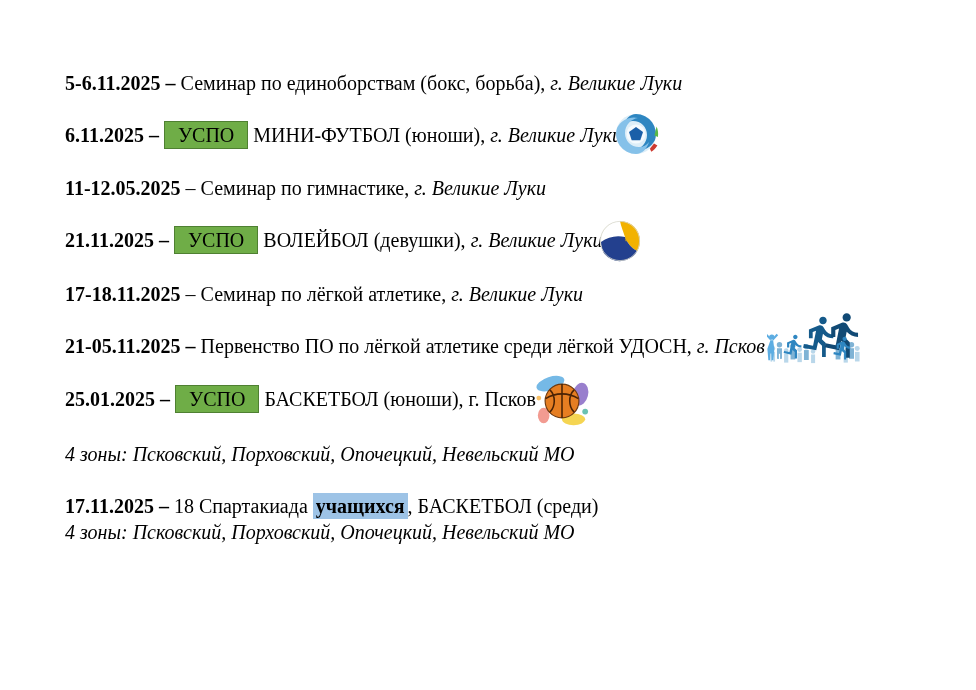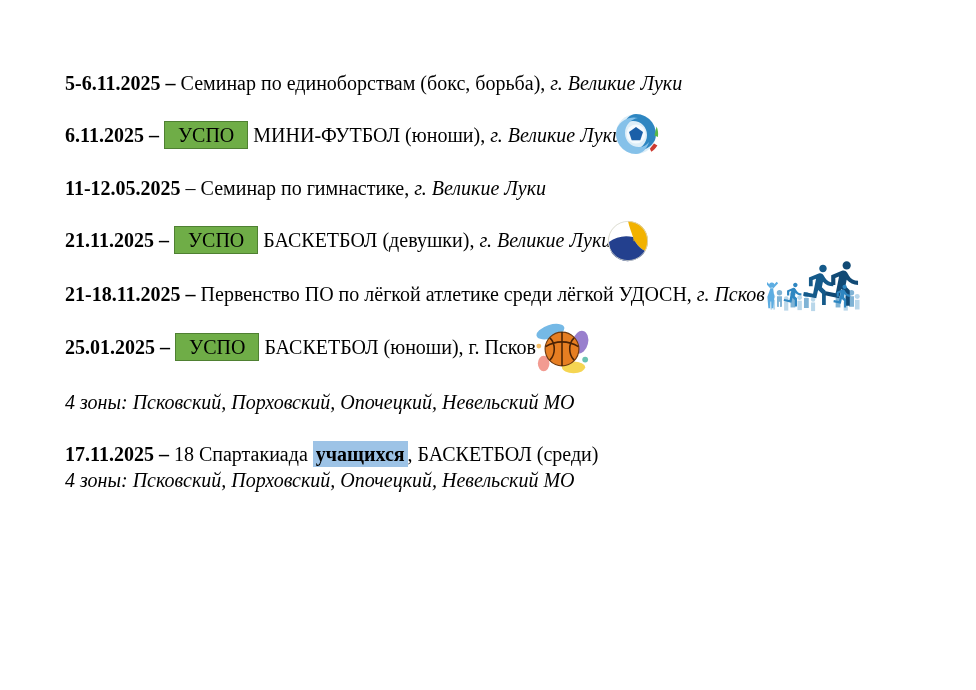--- a/index.html
+++ b/index.html
@@ -49,33 +49,36 @@
     <path d="M23 16l7 5-2.7 8.2h-8.6L16 21z" fill="#1a5fa8"></path>
     <path d="M43.6 15.5c1.4 3.2 1.9 7 1.3 10.5l-3.4-1.4c.7-3.1 1.3-6.2 2.1-9.1z" fill="#58b847"></path>
     <path d="M41 32.5l3.4 2c-1.5 2.6-3.6 4.7-6.1 6.2l-1.4-3z" fill="#cd3b31"></path>
   </svg>
 </span></div>
       </div>
       <div class="entry">
         <div class="line"><span class="b">11-12.05.2025</span><span> – Семинар по гимнастике, </span><span class="i">г. Великие Луки</span></div>
       </div>
       <div class="entry">
-        <div class="line"><span class="b">21.11.2025 – </span><span class="b hl-green">УСПО</span><span> БАСКЕТБОЛ (девушки), </span><span class="i">г. Великие Луки</span><span class="icon volleyball-icon">
+        <div class="line"><span class="b">21.11.2025 – </span><span class="b hl-green">УСПО</span><span> ВОЛЕЙБОЛ (девушки), </span><span class="i">г. Великие Луки</span><span class="icon volleyball-icon">
   <svg width="44" height="44" viewBox="0 0 44 44" xmlns="http://www.w3.org/2000/svg">
     <circle cx="22" cy="22" r="20" fill="#f7f7f2"></circle>
     <path d="M22 2c3 5 4.6 10.8 5 16-9-2-17 0-24 5A20 20 0 0 1 22 2z" fill="#ffffff"></path>
     <path d="M22 2a20 20 0 0 1 20 20c0 3.6-1 7-2.7 10-6.6-3.2-10.5-9-12.3-14-1.7-5-4-11-5-16z" fill="#f2b200"></path>
     <path d="M3 23c7-5 15-7 24-5 1.8 5 5.7 10.8 12.3 14A20 20 0 0 1 5.8 34C3.9 30.6 3 26.5 3 23z" fill="#23408e"></path>
     <path d="M27 18.5c3 1 6.5 1.2 10 .5l1 4c-3.8.6-7.6.3-11-1z" fill="#f2b200" opacity="0.5"></path>
     <circle cx="22" cy="22" r="19.6" fill="none" stroke="#d8d8cd" stroke-width="0.8"></circle>
   </svg>
 </span></div>
       </div>
       <div class="entry">
-        <div class="line"><span class="b">21-18.11.2025 – </span><span>Первенство ПО по лёгкой атлетике среди лёгкой УДОСН, </span><span class="i">г. Псков</span><span class="icon runners-crowd-icon">
+        <div class="line"><span class="b">17-18.11.2025</span><span> – Семинар по лёгкой атлетике, </span><span class="i">г. Великие Луки</span></div>
+      </div>
+      <div class="entry">
+        <div class="line"><span class="b">21-05.11.2025 – </span><span>Первенство ПО по лёгкой атлетике среди лёгкой УДОСН, </span><span class="i">г. Псков</span><span class="icon runners-crowd-icon">
   <svg width="96" height="58" viewBox="0 0 100 60" xmlns="http://www.w3.org/2000/svg">
     <g fill="#b9d7ea">
       <g transform="translate(2 40)">
                   <circle cx="4" cy="0" r="2.6"></circle>
                   <path d="M1.6 3.4h4.8v10l-1.8.2v-5h-1.2v5l-1.8-.2z"></path>
                 </g>
       <g transform="translate(16 42)">
                   <circle cx="4" cy="0" r="2.4"></circle>
                   <path d="M1.8 3.2h4.4v9.4h-4.4z"></path>
                 </g>

